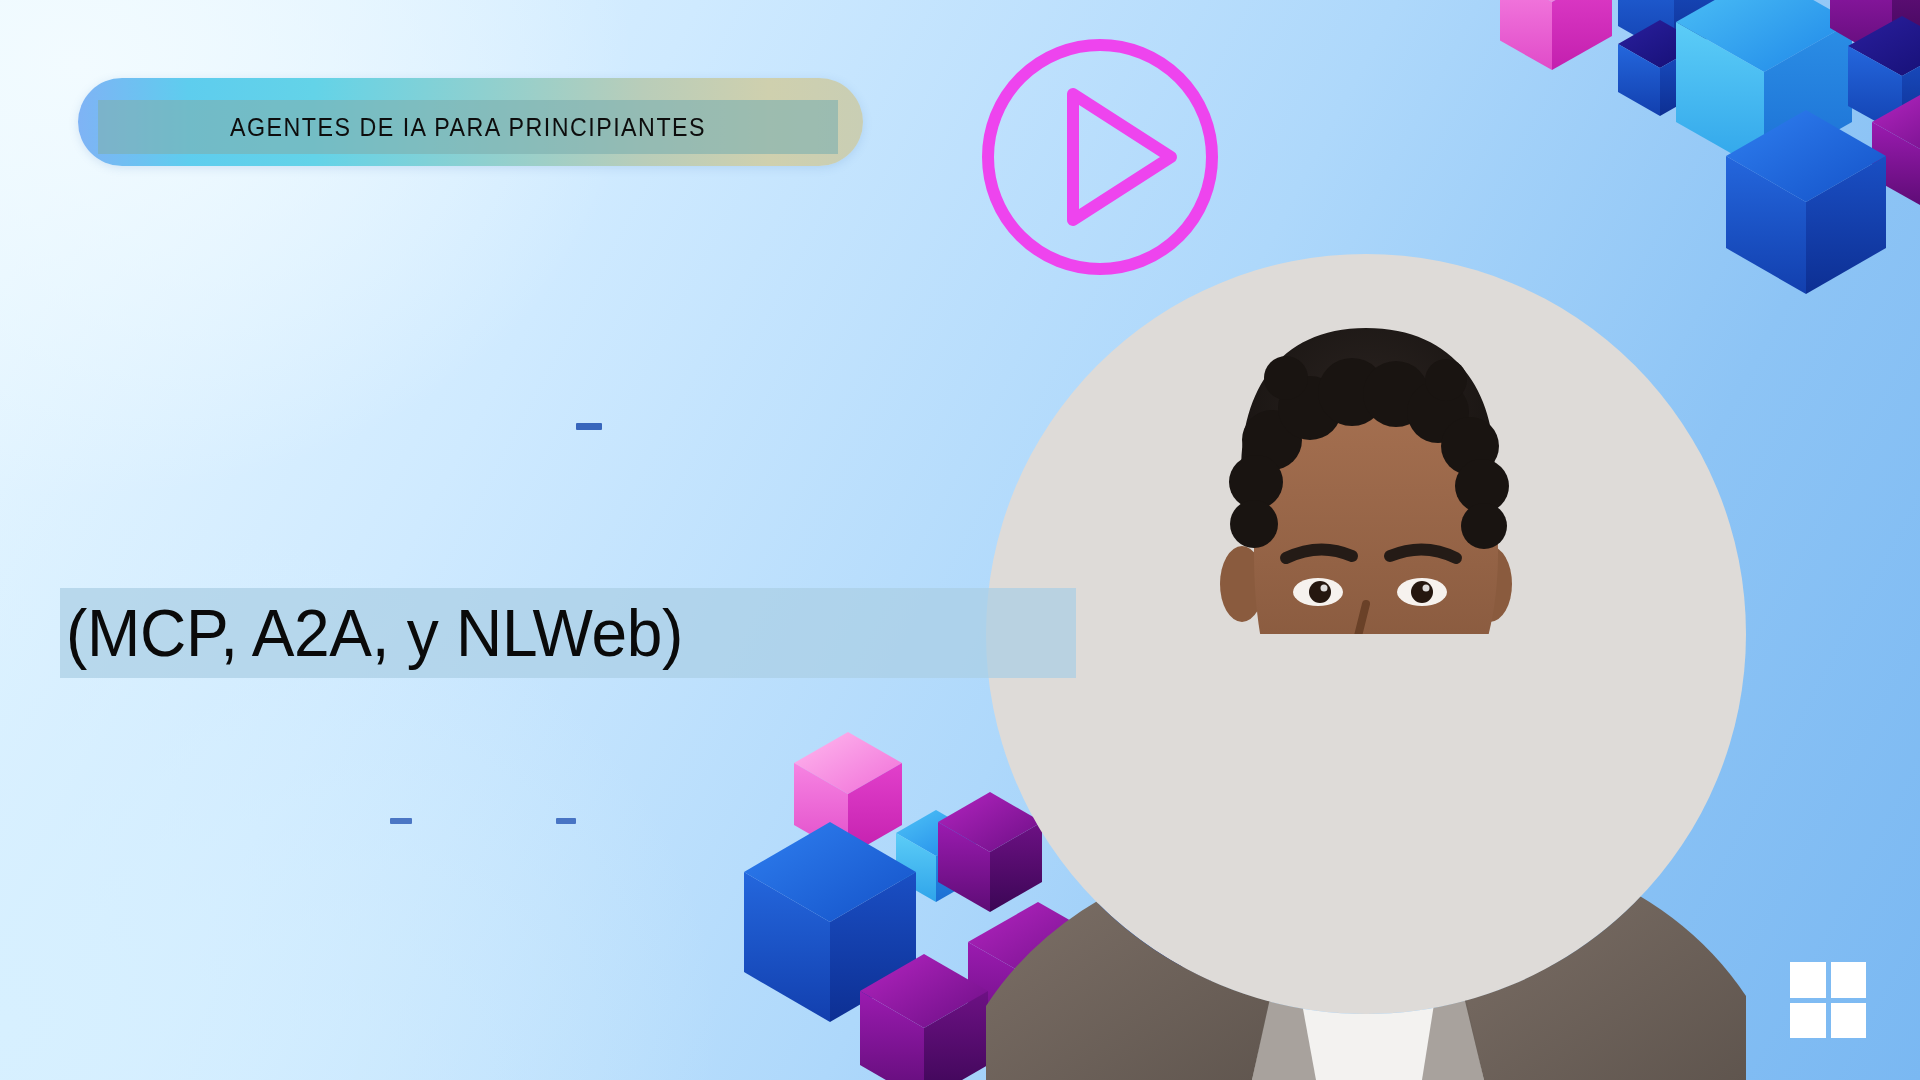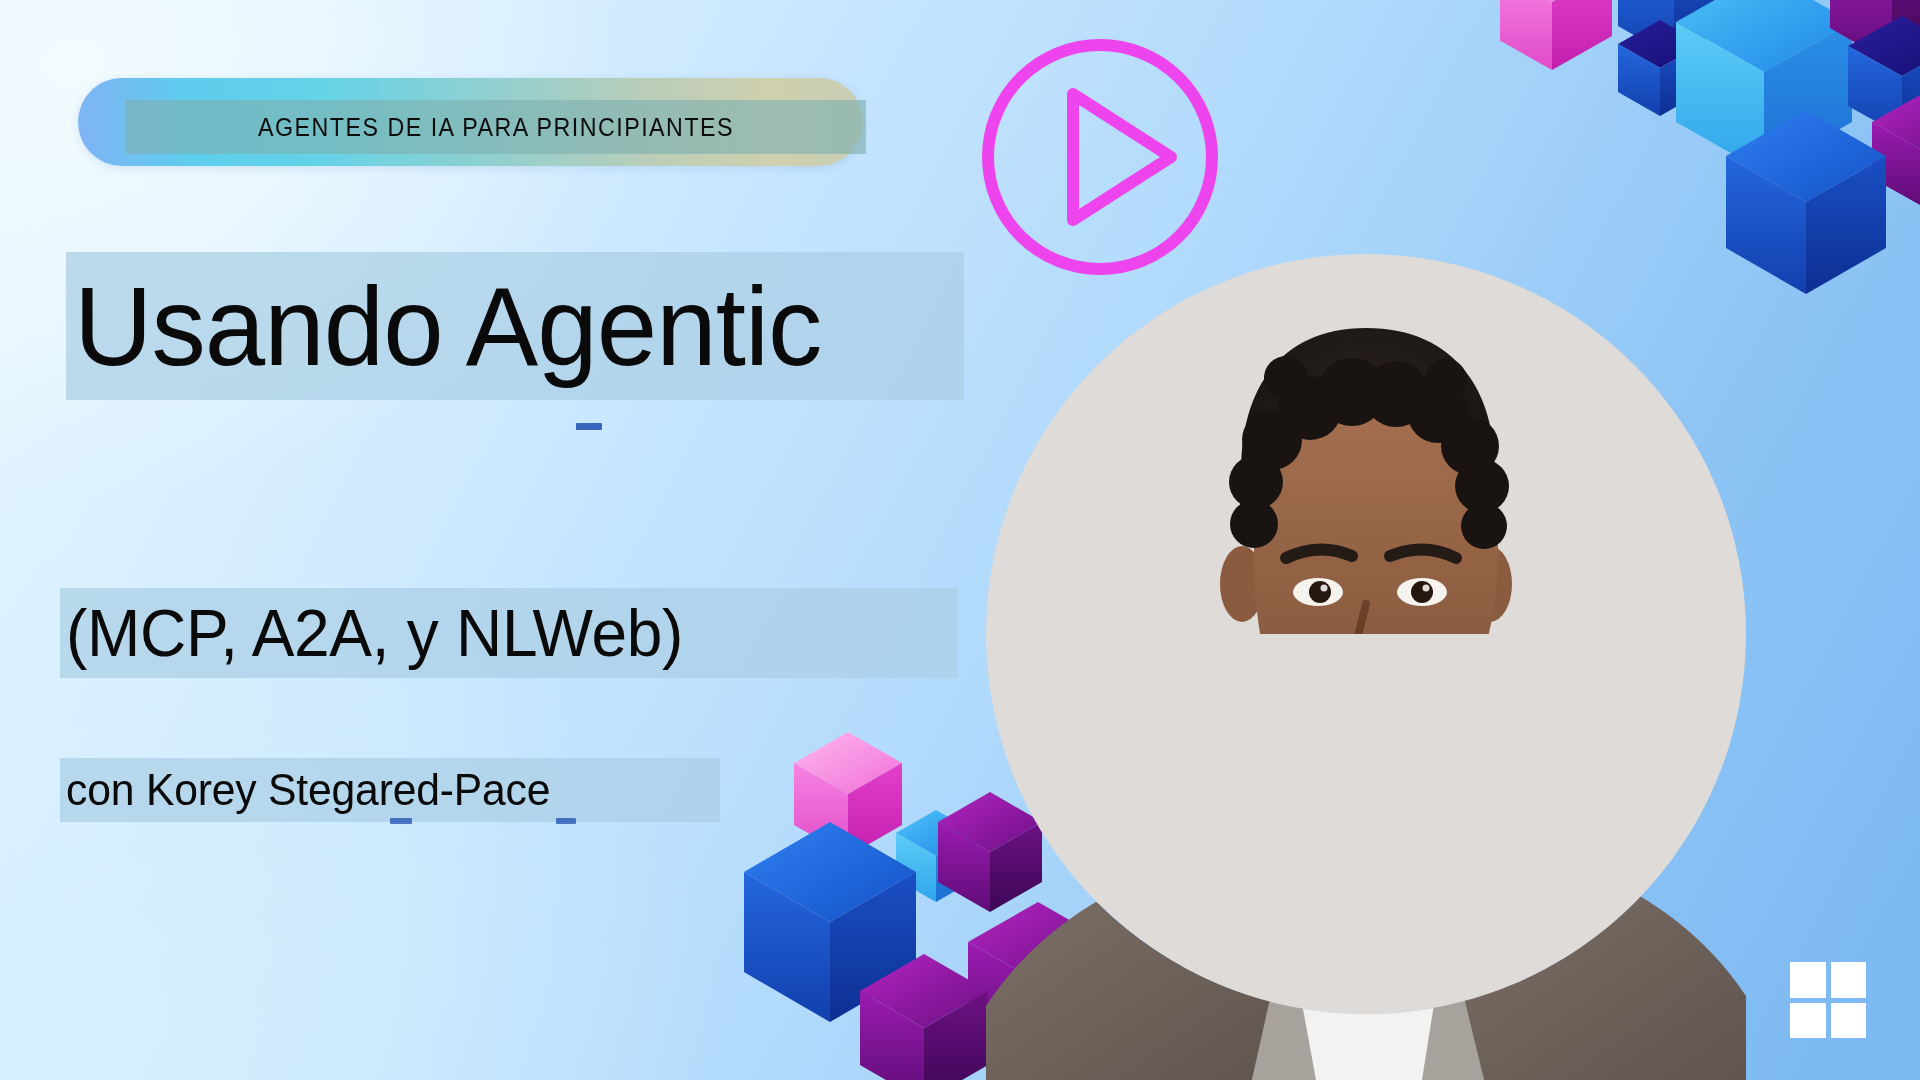--- a/index.html
+++ b/index.html
@@ -46,21 +46,21 @@
 
   
   #eyebrow-pill{
     position:absolute;left:78px;top:78px;width:785px;height:88px;border-radius:46px;
     background:linear-gradient(90deg,#7fb3f5 0%,#5ecdee 14%,#63d3e8 30%,#8fd0cf 52%,#b9cdb9 72%,#cfd0ae 88%,#c9ceb4 100%);
     box-shadow:0 2px 10px rgba(80,130,190,.18);
   }
   #eyebrow-band{
     position:absolute;left:98px;top:100px;width:740px;height:54px;
     background:rgba(126,176,176,.62);
-    display:flex;align-items:center;margin-left:28px;
+    display:flex;align-items:center;
   }
   #eyebrow-text{
     width:100%;text-align:center;
     font-size:25px;letter-spacing:1.6px;color:#0d0d0d;
     font-weight:400;font-family:"Liberation Sans", sans-serif;
     transform:scaleX(.93);
   }
 
   
   .hl{
@@ -72,21 +72,21 @@
     color:#0a0a0a;white-space:nowrap;font-weight:400;
     font-family:"Liberation Sans", sans-serif;
   }
 
   #hl-line1{left:66px;top:252px;width:898px;height:148px;}
   #hl-line1 .hl-txt{font-size:112px;margin-left:8px;letter-spacing:-1px;transform:scaleX(.97);transform-origin:left center;}
 
   #hl-line2{left:66px;top:440px;width:606px;height:110px;}
   #hl-line2 .hl-txt{font-size:82px;margin-left:6px;letter-spacing:-.5px;transform:scaleX(.97);transform-origin:left center;}
 
-  #hl-line3{left:60px;top:588px;width:898px;height:90px;}
+  #hl-line3{left:60px;top:588px;width:1016px;height:90px;}
   #hl-line3 .hl-txt{font-size:66px;margin-left:6px;letter-spacing:-.3px;transform:scaleX(.97);transform-origin:left center;}
 
   #hl-line4{left:60px;top:758px;width:660px;height:64px;}
   #hl-line4 .hl-txt{font-size:44px;margin-left:6px;letter-spacing:-.2px;transform:scaleX(.97);transform-origin:left center;}
 
   
   .artifact{position:absolute;background:#1f4fb0;height:7px;border-radius:1px;opacity:.85;}
   #artifact-a{left:576px;top:423px;width:26px;}
   #artifact-b{left:390px;top:818px;width:22px;height:6px;opacity:.75;}
   #artifact-c{left:556px;top:818px;width:20px;height:6px;opacity:.75;}
@@ -342,31 +342,25 @@
     <span></span>
     <span></span>
     <span></span>
   </div>
 
   <div id="eyebrow-pill"></div>
   <div id="eyebrow-band">
     <div id="eyebrow-text">AGENTES DE IA PARA PRINCIPIANTES</div>
   </div>
 
-  <div class="hl" id="hl-line1">
-    <span class="hl-txt">Usando Agentic</span>
-  </div>
 
   <div class="artifact" id="artifact-a"></div>
 
 
   <div class="hl" id="hl-line3">
     <span class="hl-txt">(MCP, A2A, y NLWeb)</span>
   </div>
 
-  <div class="hl" id="hl-line4">
-    <span class="hl-txt">con Korey Stegared-Pace</span>
-  </div>
 
   <div class="artifact" id="artifact-b"></div>
   <div class="artifact" id="artifact-c"></div>
 
 </div>
 
 </body></html>

